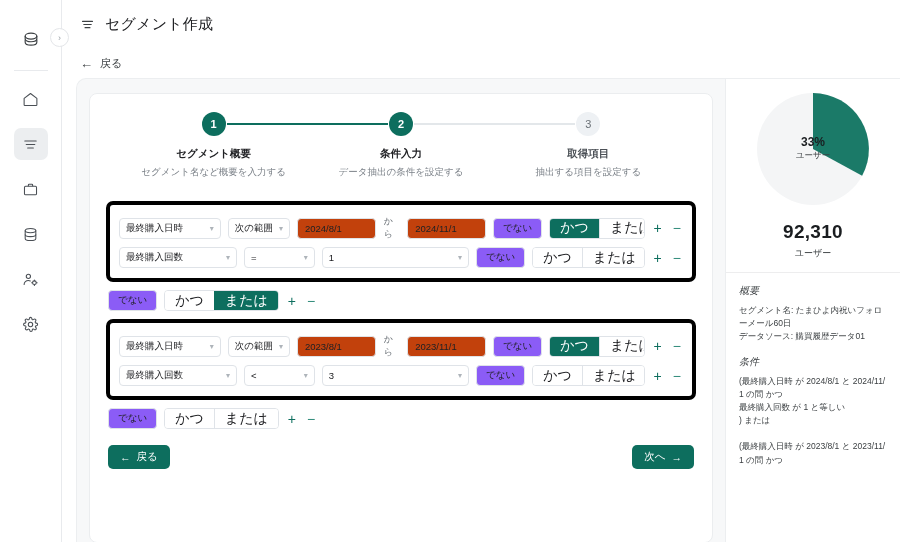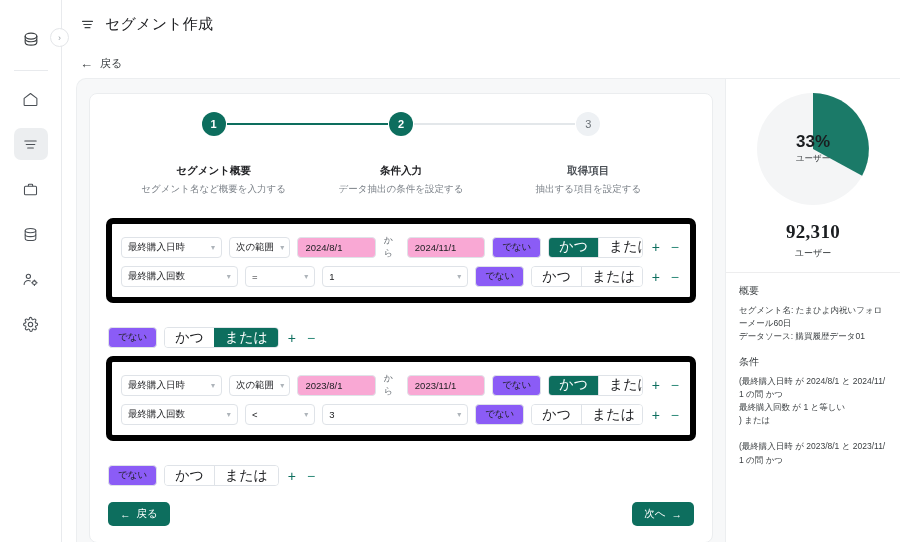--- a/index.html
+++ b/index.html
@@ -162,40 +162,40 @@
     position: absolute;
     top: 11px;
     height: 2px;
     z-index: 1;
   }
   .step-line.left  { left: 0;  right: 50%; margin-right: 13px; }
   .step-line.right { right: 0; left: 50%;  margin-left: 13px; }
   .step-line.filled { background: #0d6e5e; }
   .step-line.empty  { background: #e3e7ea; }
   .step-title {
-    margin-top: 28px;
+    margin-top: 11px;
     font-size: 10.5px;
     font-weight: bold;
     color: #202124;
     white-space: nowrap;
   }
   .step-title.muted { color: #4b5056; }
   .step-desc {
     margin-top: 5px;
     font-size: 9.5px;
     color: #7b8188;
     white-space: nowrap;
   }
 
   
   .cond-group {
-    border: 6px solid #000000;
+    border: 4px solid #000000;
     border-radius: 7px;
     padding: 7px 9px;
-    margin-bottom: 24px;
+    margin-bottom: 8px;
     background: #ffffff;
   }
   .cond-row {
     display: flex;
     align-items: center;
     gap: 7px;
     padding: 3px 0;
   }
   .sel {
     height: 21px;
@@ -214,21 +214,21 @@
   }
   .sel .chev { color: #aeb4ba; font-size: 8px; margin-left: 6px; flex-shrink: 0; }
   .sel.field   { width: 120px; }
   .sel.op      { width: 72px; }
   .sel.op-sm   { width: 72px; }
   .sel.valsel  { width: 150px; }
   .txt {
     height: 21px;
     border: 1px solid #dfe3e8;
     border-radius: 4px;
-    background: #f9a8d4;
+    background: #c2410c;
     padding: 0 7px;
     font-size: 9.5px;
     color: #202124;
     display: flex;
     align-items: center;
     cursor: text;
   }
   .txt.date { width: 92px; }
   .kara { font-size: 9px; color: #6b7177; padding: 0 1px; }
 
@@ -331,45 +331,45 @@
     margin: 0 auto 4px auto;
   }
   .pie-labels {
     position: absolute;
     left: 0; right: 0;
     top: 50%;
     transform: translateY(-50%);
     text-align: center;
     pointer-events: none;
   }
-  .pie-pct { font-size: 17px; font-weight: bold; color: #1a1d20; line-height: 1.1; }
+  .pie-pct { font-size: 12px; font-weight: bold; color: #1a1d20; line-height: 1.1; }
   .pie-unit { font-size: 8.5px; color: #3c4043; margin-top: 1px; }
 
   .big-num {
     text-align: center;
     font-size: 19px;
     font-weight: bold;
     color: #1a1d20;
     margin-top: 16px;
     letter-spacing: .3px;
-    font-family: Liberation Serif, serif;
   }
   .big-unit {
     text-align: center;
     font-size: 9px;
     color: #3c4043;
     margin-top: 4px;
     padding-bottom: 12px;
   }
   .sum-divider { height: 1px; background: #ededee; margin: 0 -13px 11px -13px; }
 
   .sec-head {
     font-size: 10px;
     color: #3c4043;
     margin-bottom: 6px;
+    font-style: italic;
   }
   .sec-body {
     font-size: 8.5px;
     color: #3c4043;
     line-height: 1.55;
     margin-bottom: 11px;
     word-break: break-all;
   }
   .sec-body div { white-space: pre-wrap; }
 </style>

